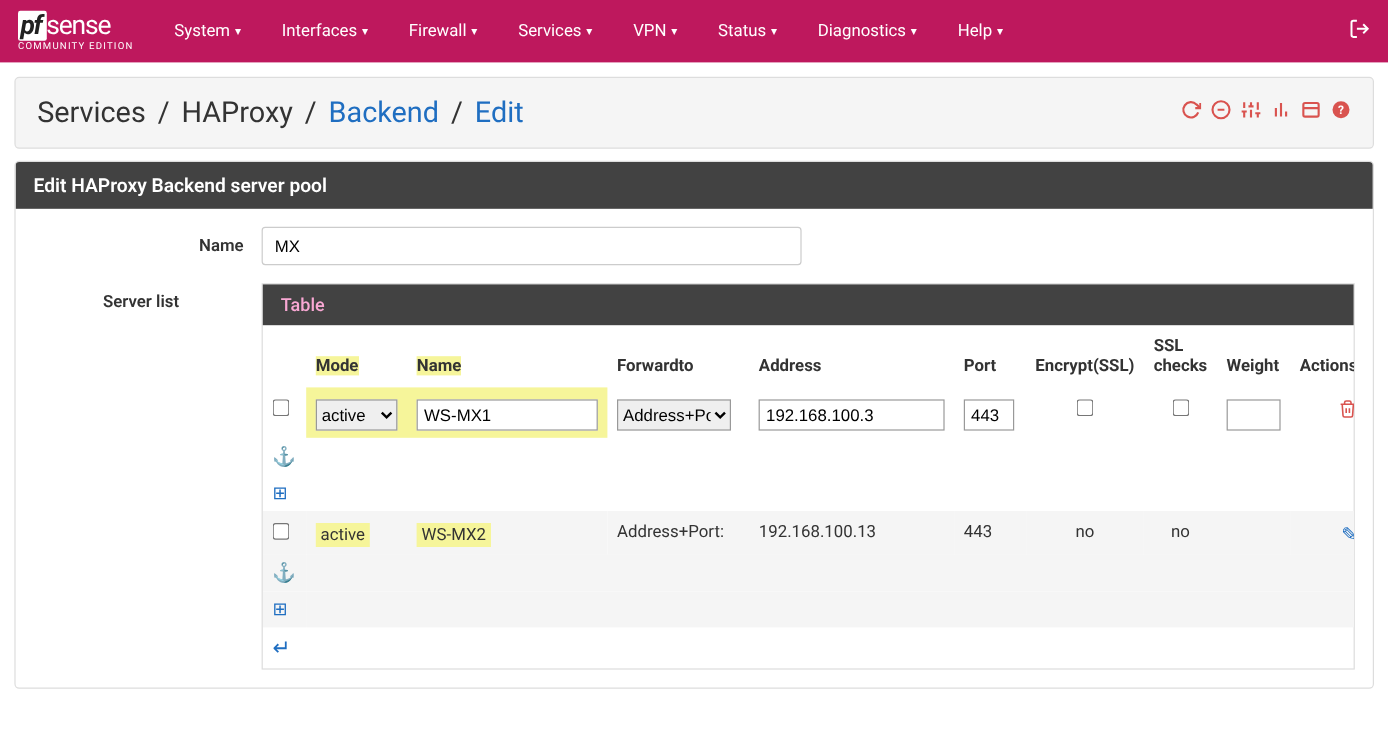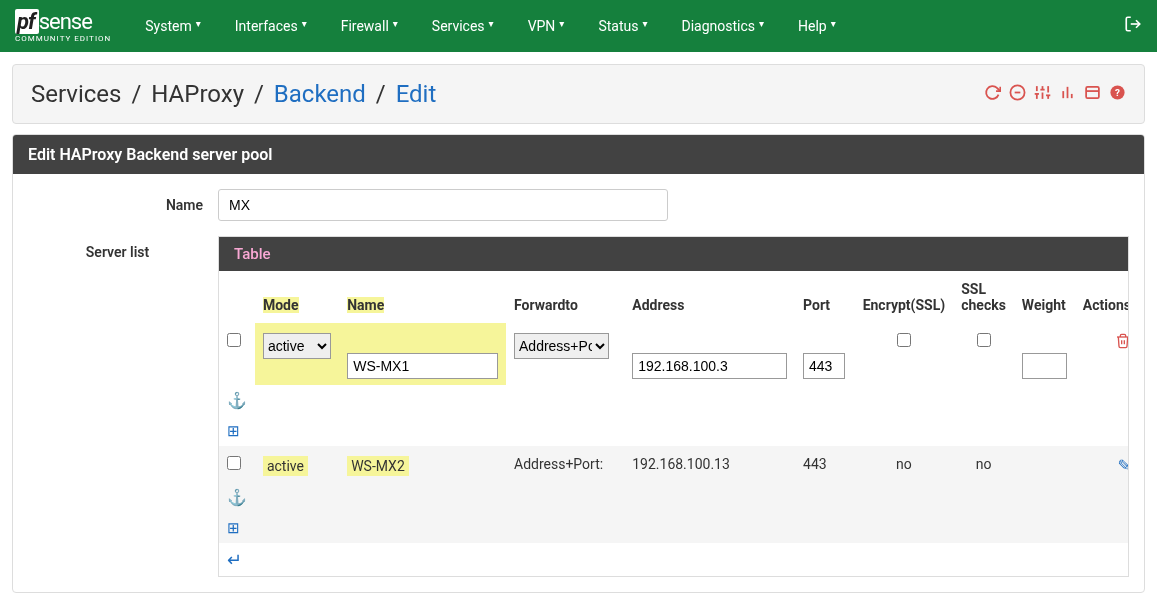--- a/index.html
+++ b/index.html
@@ -1,23 +1,23 @@
 <!DOCTYPE html>
 <html><head>
 <meta charset="utf-8">
 <style>
 * { box-sizing: border-box; margin: 0; padding: 0; }
 body { font-family: -apple-system, "Segoe UI", Roboto, "Helvetica Neue", Arial, sans-serif; font-size: 14px; color: #333; background: #fff; }
-.navbar { background: #15803d; height: 52px; display: flex; align-items: center; padding: 0 15px; }
+.navbar { background: #be185d; height: 52px; display: flex; align-items: center; padding: 0 15px; }
 .logo { display: flex; flex-direction: column; align-items: flex-start; margin-right: 20px; }
 .logo-main { color: #fff; font-size: 22px; font-weight: 400; letter-spacing: -1px; }
 .logo-main .pf { background: #fff; color: #212121; font-style: italic; font-weight: 700; padding: 0 4px 0 2px; border-radius: 2px; }
 .logo-sub { color: #fff; font-size: 8px; letter-spacing: 1px; }
 .nav-items { display: flex; gap: 6px; flex: 1; }
-.nav-item { color: #fff; padding: 8px 14px; font-size: 14px; cursor: pointer; display: flex; align-items: flex-start; gap: 4px; }
+.nav-item { color: #fff; padding: 8px 14px; font-size: 14px; cursor: pointer; display: flex; align-items: center; gap: 4px; }
 .caret { font-size: 10px; }
 .logout-icon { color: #fff; font-size: 18px; cursor: pointer; }
 .page-body { padding: 12px; }
 .header-box { background: #f5f5f5; border: 1px solid #ddd; border-radius: 4px; padding: 15px 18px; display: flex; justify-content: space-between; align-items: center; margin-bottom: 10px; gap: 12px; }
 .breadcrumb-h { font-size: 24px; font-weight: 400; color: #333; }
 .breadcrumb-h .sep { color: #333; margin: 0 4px; }
 .breadcrumb-h .bc-link { color: #1f6ec1; }
 .header-icons { display: flex; gap: 8px; color: #d9534f; font-size: 17px; }
 .header-icons span { cursor: pointer; }
 .tabs { display: flex; border-bottom: 1px solid #ddd; margin: 10px 0 20px 0; }
@@ -46,21 +46,21 @@
 .col-name { width: 195px; }
 .col-fwd { width: 120px; }
 .col-addr { width: 185px; }
 .col-port { width: 60px; }
 .col-enc { width: 98px; text-align: center; }
 .col-sslc { width: 60px; text-align: center; }
 .col-weight { width: 55px; }
 .col-actions { width: 50px; text-align: right; }
 .highlight-h { background: #f6f59a; }
 .hl-cell { background: #f6f59a; display: inline-block; padding: 2px 4px; }
-.tbl-input { width: 100%; border: 1px solid #999; padding: 3px 5px; height: 26px; font-size: 14px; margin-top: 20px; }
+.tbl-input { width: 100%; border: 1px solid #999; padding: 3px 5px; height: 26px; font-size: 14px; }
 .tbl-select { width: 100%; border: 1px solid #999; height: 26px; font-size: 14px; }
 .tbl-check { width: 14px; height: 14px; }
 .anchor-icon { color: #1f6ec1; font-size: 16px; }
 .plus-icon { color: #1f6ec1; font-size: 15px; cursor: pointer; }
 .trash-icon { color: #d9534f; font-size: 16px; cursor: pointer; }
 .pencil-icon { color: #1f6ec1; font-size: 16px; cursor: pointer; }
 .arrow-down-left { color: #1f6ec1; font-size: 18px; }
 </style>
 </head>
 <body>

